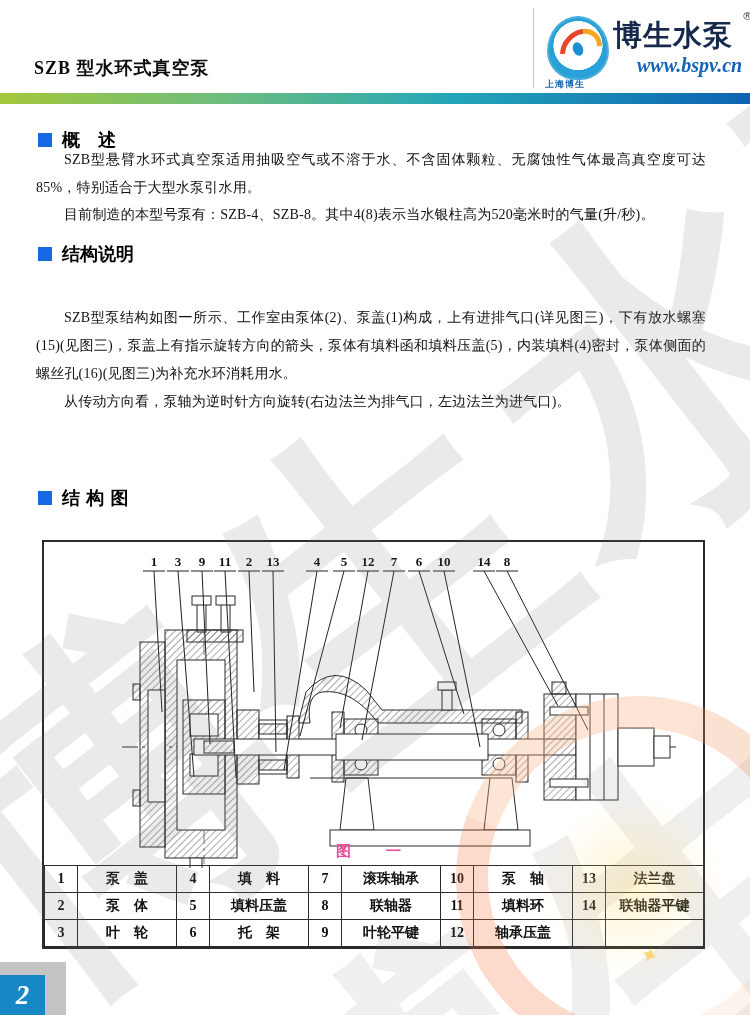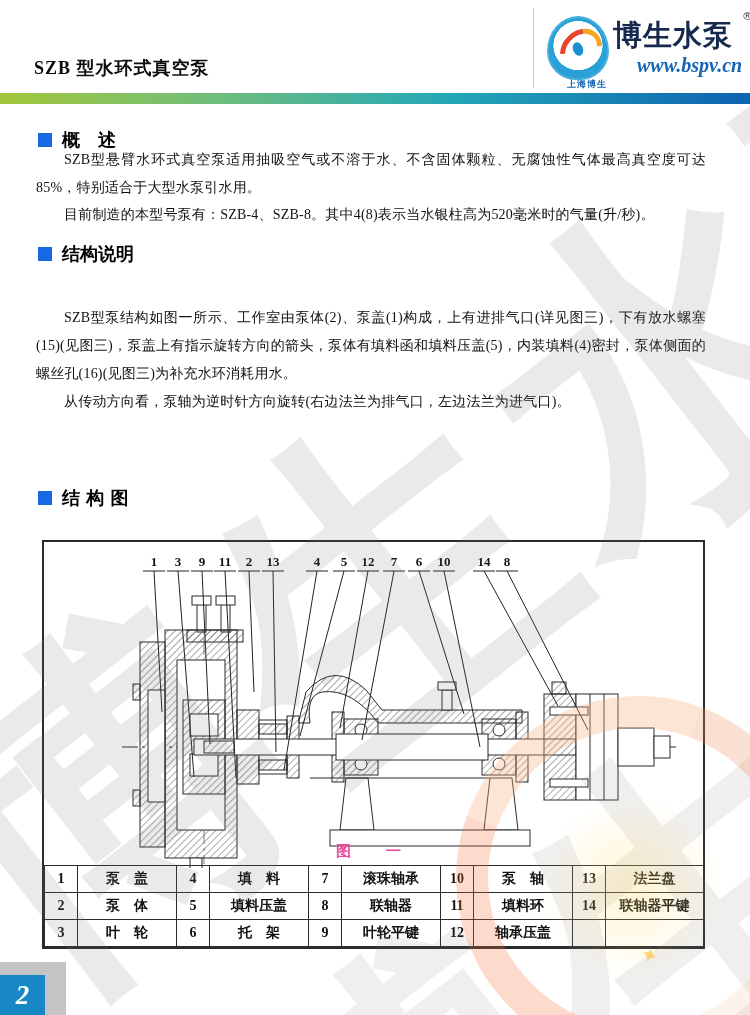--- a/index.html
+++ b/index.html
@@ -13,21 +13,21 @@
   .header-divider{position:absolute;left:533px;top:8px;width:1px;height:80px;background:#c9c9c9;}
   .logo{position:absolute;left:545px;top:10px;width:200px;height:80px;}
   .shield{position:absolute;left:2px;top:6px;width:58px;height:60px;
           border:2px solid #49b0dd;border-radius:50% 50% 46% 46%/55% 55% 45% 45%;
           background:radial-gradient(circle at 50% 46%,#ffffff 0 56%,#2aa0d8 57%);}
   .swirl{position:absolute;left:13px;top:9px;width:28px;height:36px;border-radius:50%;
          border:5px solid transparent;border-left-color:#e8452a;border-top-color:#f5a623;
          transform:rotate(42deg);}
   .swirl-dot{position:absolute;left:24px;top:24px;width:10px;height:14px;border-radius:50%;
          background:#1c8fd0;transform:rotate(-20deg);}
-  .shield-sub{position:absolute;left:0px;top:68px;width:62px;text-align:right;
+  .shield-sub{position:absolute;left:0px;top:68px;width:62px;text-align:left;
          font-family:Liberation Mono, monospace;
          font-size:9px;font-weight:bold;color:#1464b4;letter-spacing:1px;}
   .brand{position:absolute;left:68px;top:6px;font-family:"DejaVu Sans","Liberation Sans",sans-serif;
          font-size:29px;font-weight:bold;color:#16294d;letter-spacing:1px;white-space:nowrap;}
   .regmark{position:absolute;left:197px;top:0px;font-size:11px;color:#444;
          font-family:"DejaVu Sans",sans-serif;}
   .brand-url{position:absolute;left:68px;top:44px;font-style:italic;font-weight:bold;
          font-size:20px;color:#1565b5;font-family:"Liberation Serif",serif;white-space:nowrap;margin-left:24px;}
 
   .gradbar{position:absolute;top:93px;left:0;width:750px;height:11px;

